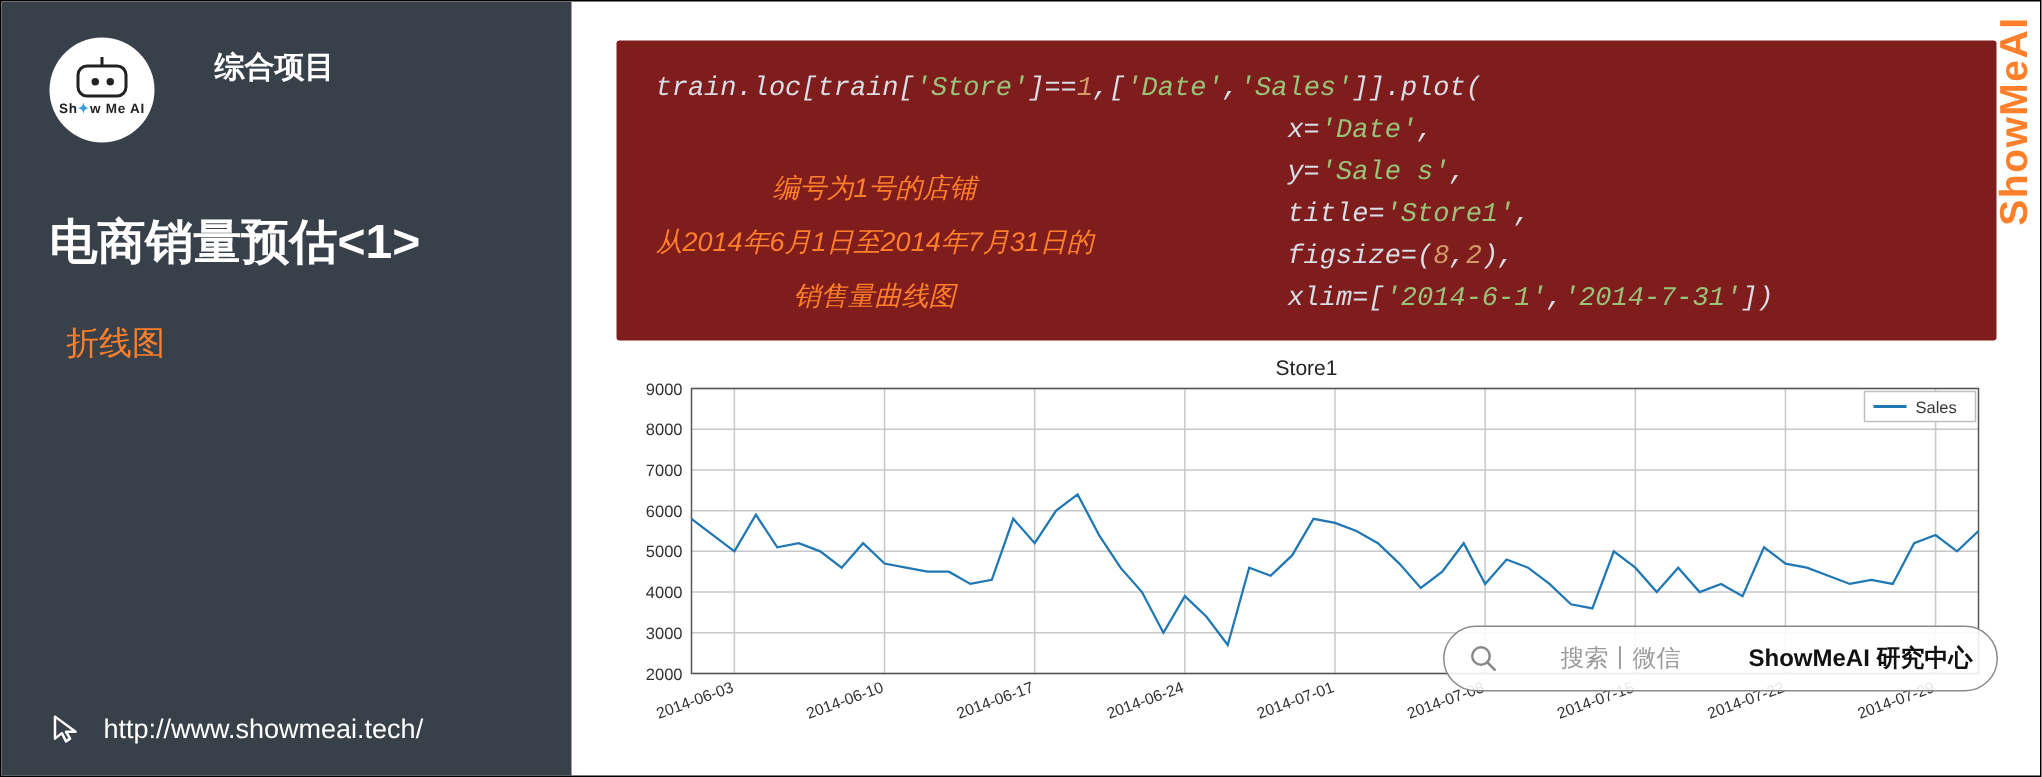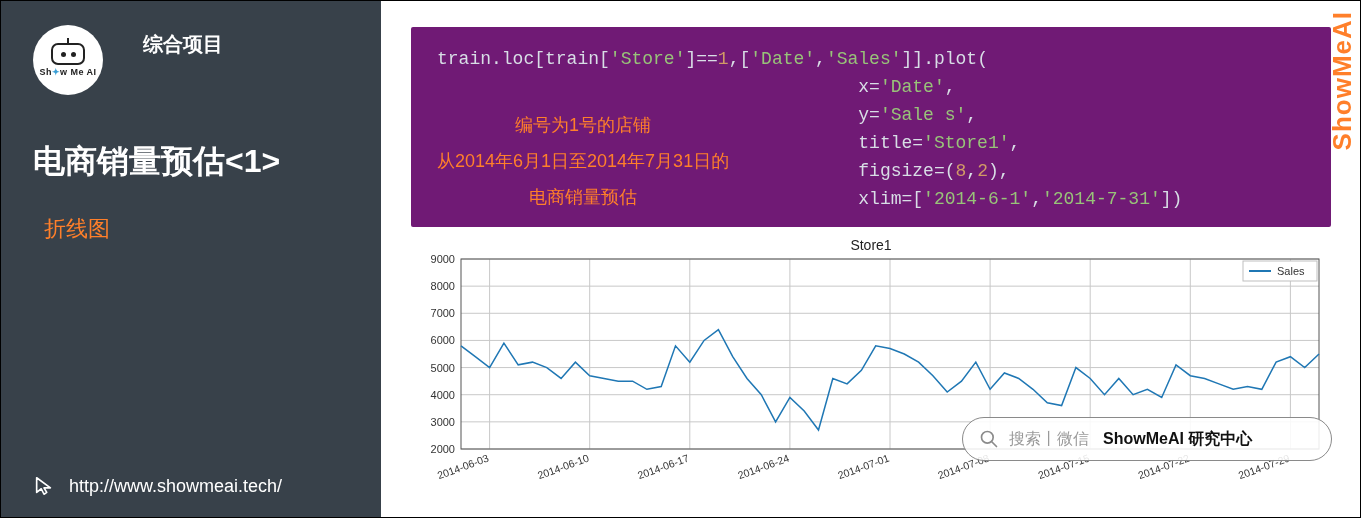--- a/index.html
+++ b/index.html
@@ -38,24 +38,24 @@
   .s-eda .orange { color:#ff7f2a; }
   .s-sub { margin-top:30px; font-size:22px; color:#ff7f2a;margin-left:11px; }
   .footer {
     position:absolute; left:32px; bottom:22px; display:flex; align-items:center; gap:14px;
     font-size:18px; color:#fff; font-weight:500;
   }
   .cursor-icon { width:22px; height:22px; }
 
   .main { position:absolute; left:410px; top:26px; width:920px; }
   .code-block {
-    width: 920px; height: 200px; background:#701a75; border-radius:2px;
+    width: 920px; height: 200px; background:#7f1d1d; border-radius:2px;
     padding: 18px 26px; color:#d8dee6;
     font-family: Consolas, "Courier New", monospace; font-size:18px; line-height:28px;
-    position:relative; white-space:pre;
+    position:relative; white-space:pre;font-style:italic;
   }
   .tok-id { color:#d8dee6; }
   .tok-str { color:#98c379; }
   .tok-num { color:#d19a66; }
   .code-note {
     position:absolute; left:26px; top:80px; color:#ff7f2a;
     font-family:"Microsoft YaHei",sans-serif; font-size:18px; line-height:36px;
     white-space:normal;
   }
   .code-note span { display:block;text-align:center; }
@@ -78,20 +78,21 @@
     writing-mode: vertical-rl; transform: rotate(180deg);
     font-size:26px; font-weight:800; color:#ff7f2a;
     letter-spacing:1px; font-family:Arial,sans-serif;
   }
   .search-pill {
     position:absolute; right:28px; bottom:56px;
     width: 370px; height:44px; border:1.5px solid #8a8a8a; border-radius:22px;
     background:rgba(255,255,255,0.88);
     display:flex; align-items:center; padding:0 16px; gap:10px;
     font-size:16px;
+    justify-content:space-between;
   }
   .search-icon { width:20px; height:20px; flex:0 0 auto; }
   .search-text { color:#9a9a9a; }
   .search-strong { color:#111; font-weight:700; margin-left:4px; }
 </style>
 </head>
 <body>
 
 <div class="sidebar">
   <div class="logo-wrap">
@@ -118,21 +119,21 @@
   <div class="code-block">
 <div class="code-right"><span class="tok-id">train.loc[train[</span><span class="tok-str">'Store'</span><span class="tok-id">]==</span><span class="tok-num">1</span><span class="tok-id">,[</span><span class="tok-str">'Date'</span><span class="tok-id">,</span><span class="tok-str">'Sales'</span><span class="tok-id">]].plot(</span>
                                        <span class="tok-id">x=</span><span class="tok-str">'Date'</span><span class="tok-id">,</span>
                                        <span class="tok-id">y=</span><span class="tok-str">'Sale s'</span><span class="tok-id">,</span>
                                        <span class="tok-id">title=</span><span class="tok-str">'Store1'</span><span class="tok-id">,</span>
                                        <span class="tok-id">figsize=(</span><span class="tok-num">8</span><span class="tok-id">,</span><span class="tok-num">2</span><span class="tok-id">),</span>
                                        <span class="tok-id">xlim=[</span><span class="tok-str">'2014-6-1'</span><span class="tok-id">,</span><span class="tok-str">'2014-7-31'</span><span class="tok-id">])</span></div>
     <div class="code-note">
       <span>编号为1号的店铺</span>
       <span>从2014年6月1日至2014年7月31日的</span>
-      <span>电商销量预估</span>
+      <span>销售量曲线图</span>
     </div>
   </div>
 
   <div class="chart-wrap">
     <div class="chart-title">Store1</div>
     <svg class="chart" id="chart-svg" width="920" height="238">
         <line class="grid" x1="50" y1="196" x2="908" y2="196"></line>
         <text class="tick-text" x="44" y="200" text-anchor="end">2000</text>
         <line class="grid" x1="50" y1="168.85714285714286" x2="908" y2="168.85714285714286"></line>
         <text class="tick-text" x="44" y="172.85714285714286" text-anchor="end">3000</text>

